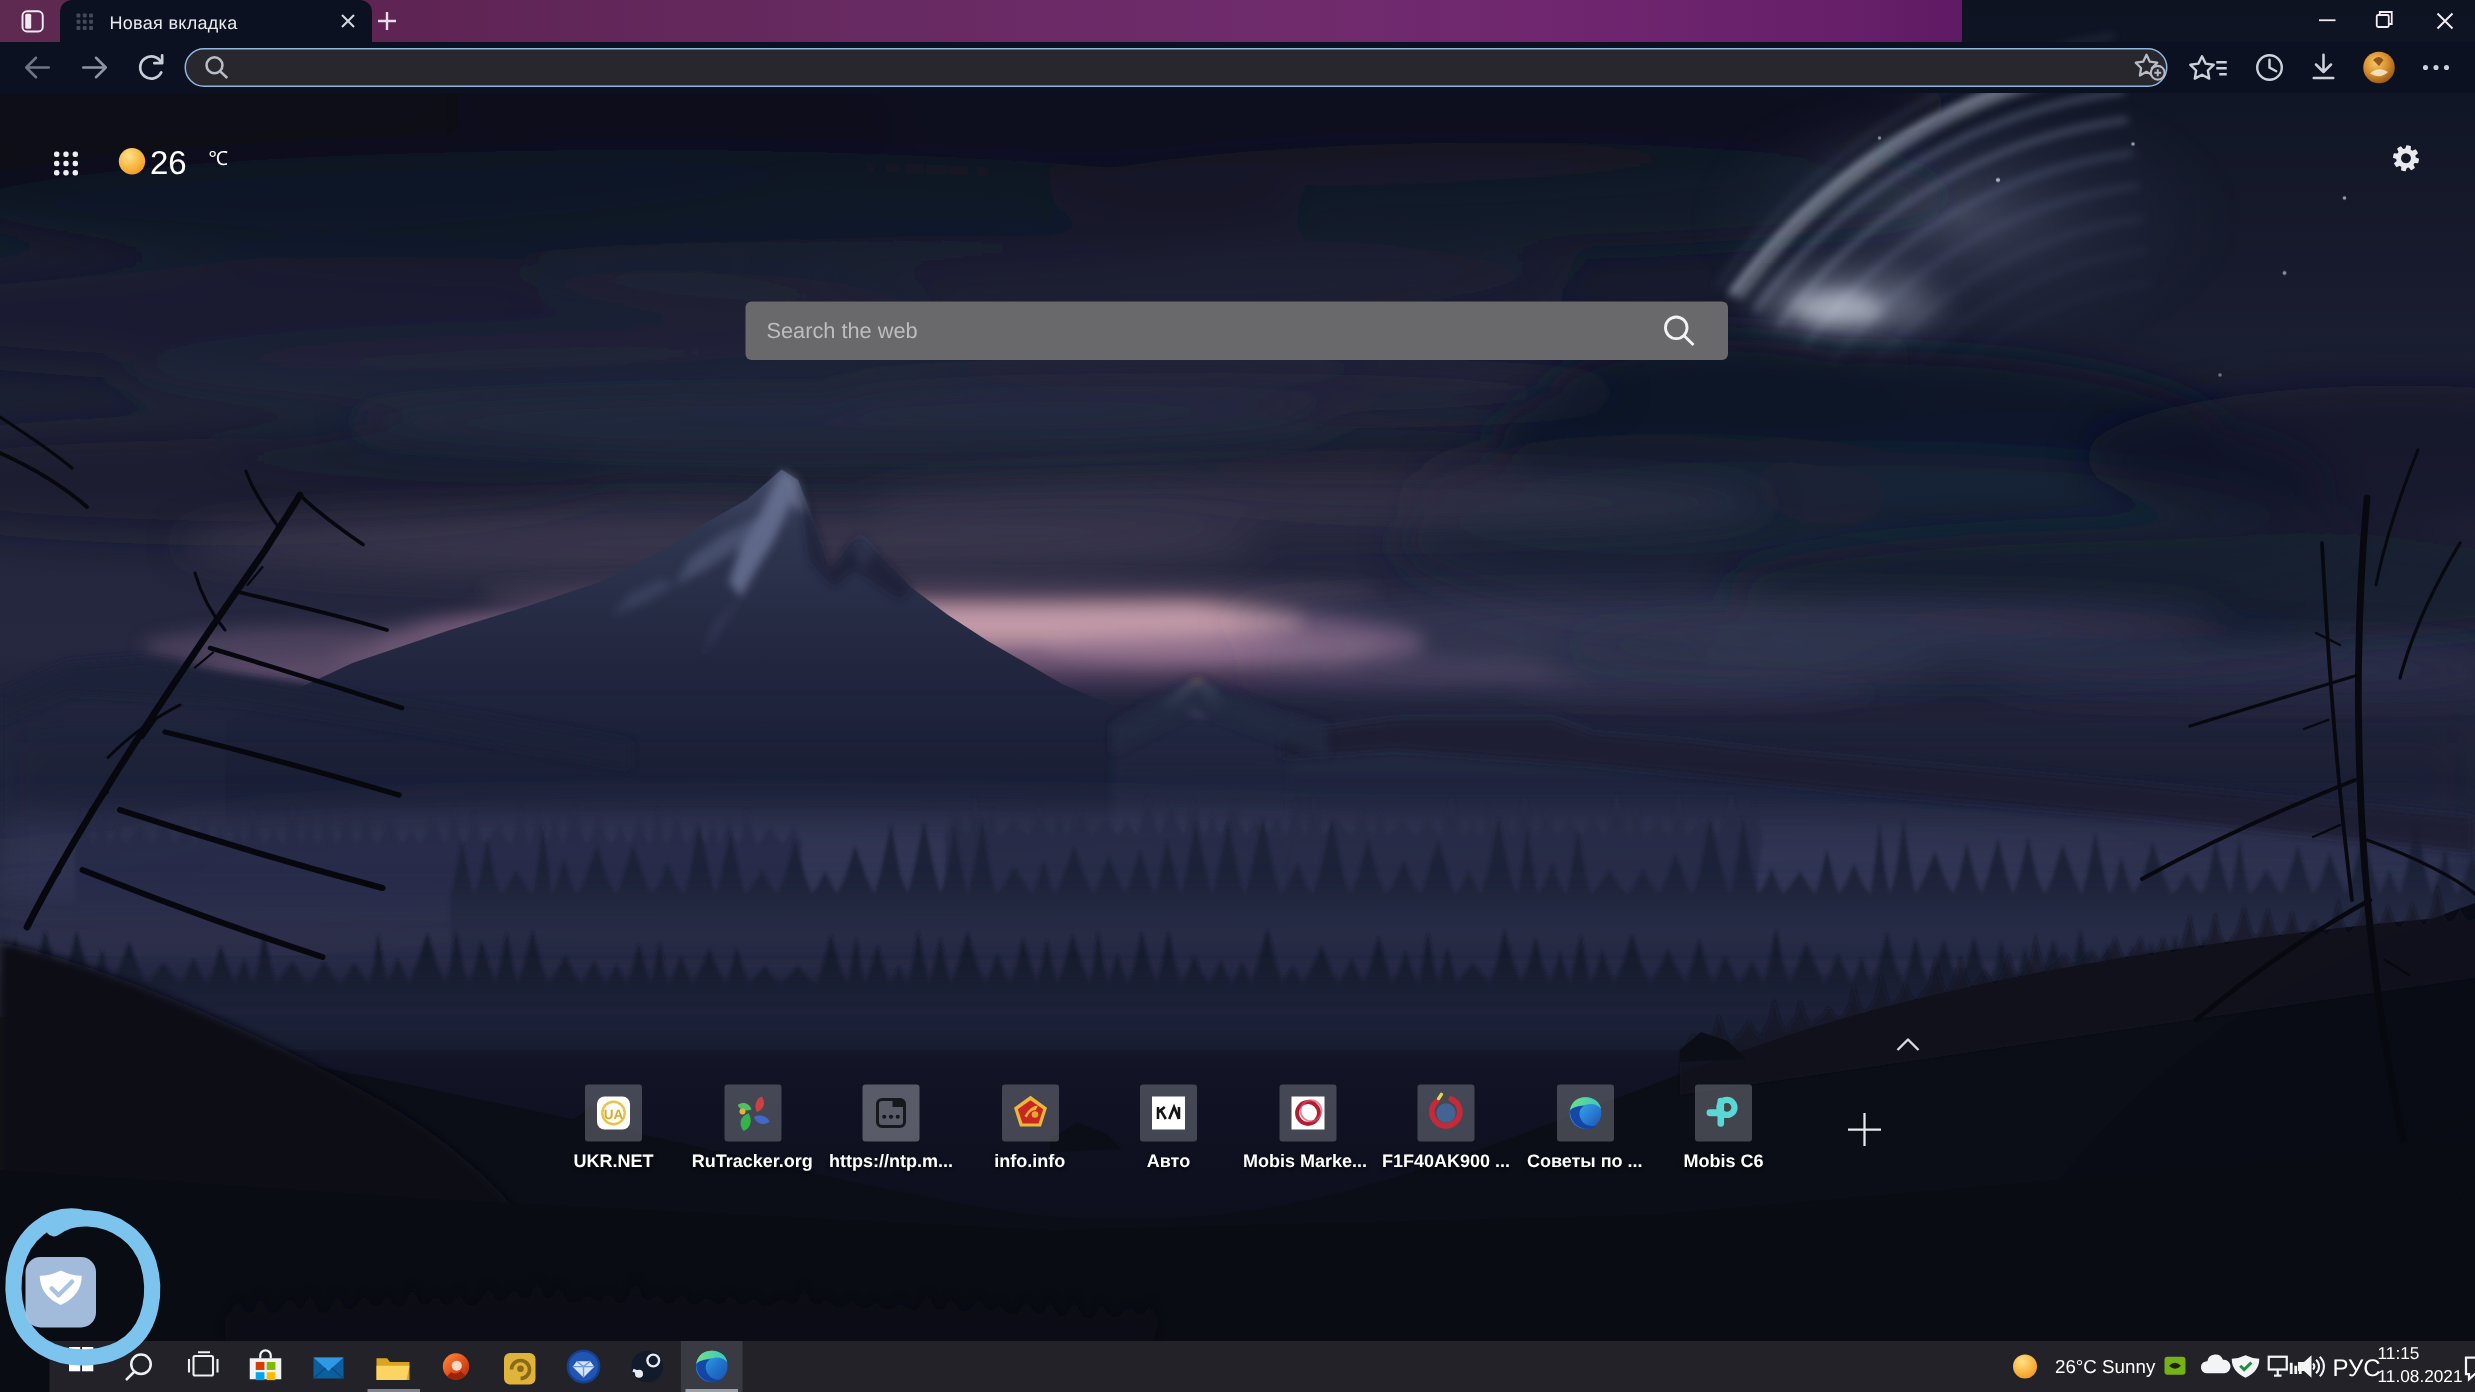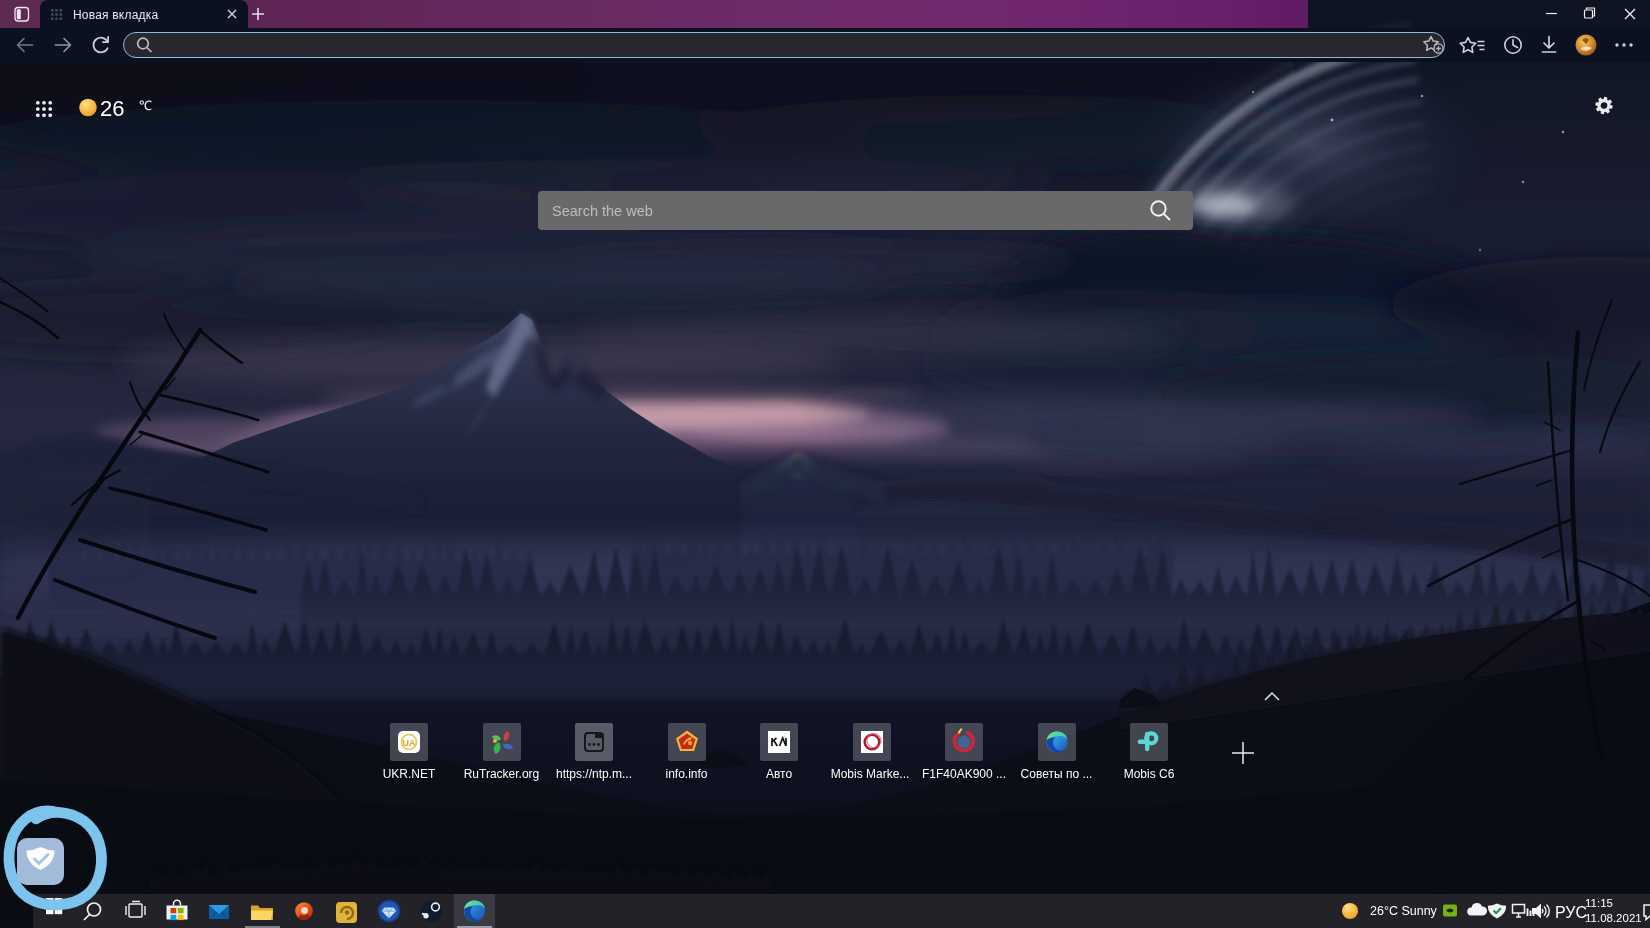--- a/index.html
+++ b/index.html
@@ -6,25 +6,25 @@
 #wall{position:absolute;left:0;top:0;}
 
 #tabbar{position:absolute;left:0;top:0;width:1308px;height:28px;
  background:linear-gradient(90deg,#5e2a50 0%,#5e2453 20%,#682a62 45%,#6f2b6c 65%,#70266f 80%,#671f6a 94%,#5e1a62 100%);}
 #tab{position:absolute;left:40px;top:0;width:208px;height:28px;background:#0c1122;border-radius:8px 8px 0 0;}
 #tabtitle{position:absolute;left:33px;top:8px;font-size:12px;color:#e9eaee;letter-spacing:.2px;}
 #toolbar{position:absolute;left:0;top:28px;width:1650px;height:34px;background:#0c1122;}
 #addrbar{position:absolute;left:123px;top:4px;width:1322px;height:26px;border-radius:14px;
  background:#27272d;border:1.5px solid #8fb8de;box-sizing:border-box;}
 
-#searchbox{position:absolute;left:497px;top:191px;width:655px;height:39px;border-radius:4px;background:#69696b;margin-left:41px;}
+#searchbox{position:absolute;left:497px;top:201px;width:655px;height:39px;border-radius:4px;background:#69696b;}
 #searchtext{position:absolute;left:14px;top:12px;font-size:14.5px;color:#bdbdbf;}
 #tiles{position:absolute;left:0px;top:723px;width:1650px;height:60px;}
 .tile{position:absolute;top:0;width:38px;height:38px;border-radius:2px;background:rgba(112,115,124,.55);}
-.tlabel{position:absolute;top:44px;width:120px;text-align:center;font-size:12px;color:#fff;text-shadow:0 1px 3px rgba(0,0,0,.9);}
+.tlabel{position:absolute;top:44px;width:120px;text-align:center;font-size:12px;color:#fff;text-shadow:0 1px 3px rgba(0,0,0,.9);font-weight:bold;}
 
 #taskbar{position:absolute;left:0;top:894px;width:1650px;height:34px;background:#222228;margin-left:33px;}
 </style></head>
 <body>
 <div id="screen">
 <svg id="wall" width="1650" height="928" viewBox="0 0 1650 928">
 <defs>
 <linearGradient id="sky" x1="0" y1="0" x2="0" y2="1">
  <stop offset="0" stop-color="#0e1322"></stop>
  <stop offset=".20" stop-color="#171b2d"></stop>

